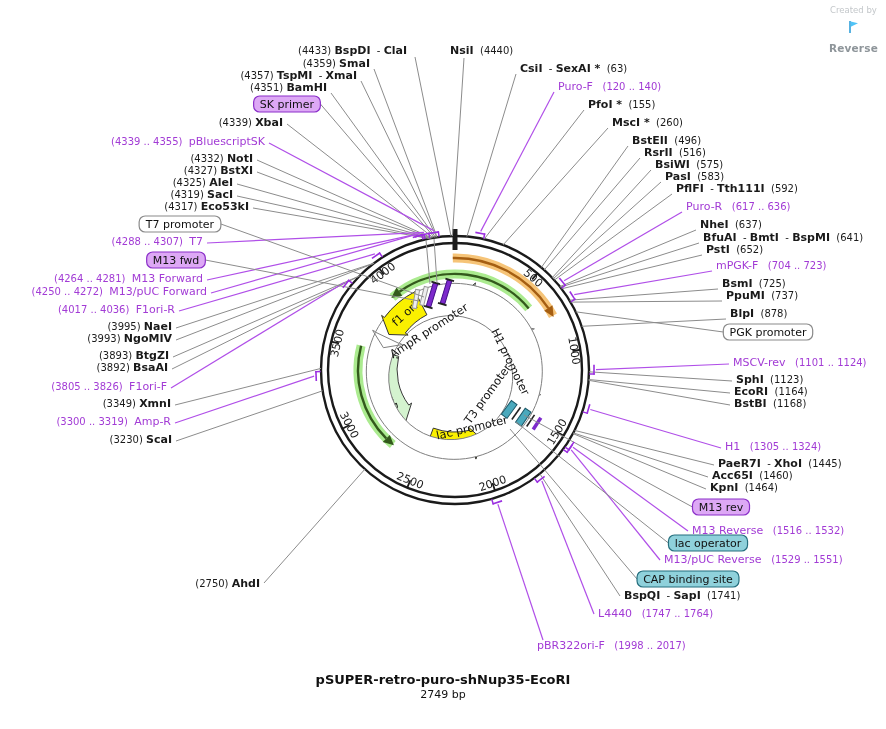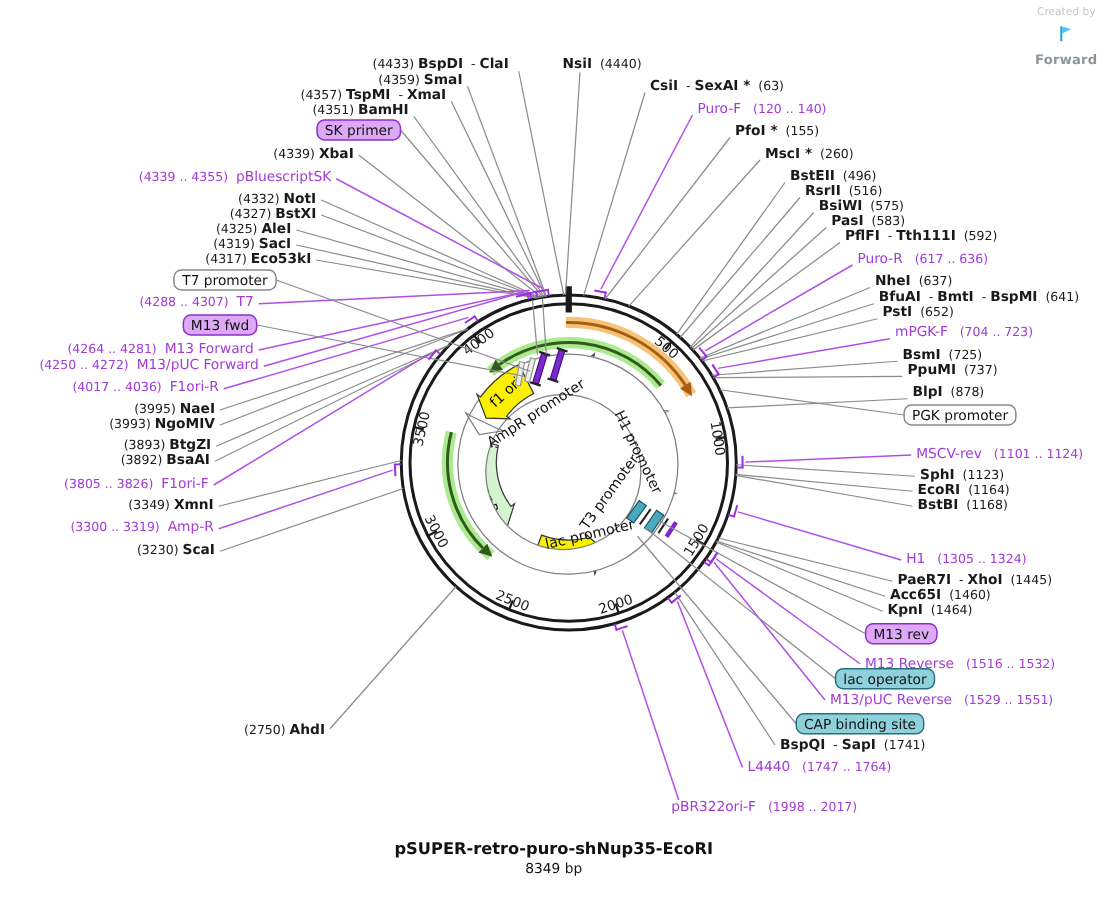--- a/index.html
+++ b/index.html
@@ -319,20 +319,20 @@
     </svg>
 
   <div id="credit">
     <span class="prefix">Created by</span>
     <span>
       <svg width="11" height="14" viewBox="0 0 11 14">
         <path d="M2 1 V13" stroke="#2e9fda" stroke-width="1.6"></path>
         <path d="M2.8 1.4 L10 3.2 L2.8 6.8 Z" fill="#4fc3f7"></path>
       </svg>
     </span>
-    <span class="brand">Forward</span>
+    <span class="brand">Reverse</span>
   </div>
 
   <div id="titleblock">
     <div class="t">pSUPER-retro-puro-shNup35-EcoRI</div>
-    <div class="s">8349 bp</div>
+    <div class="s">2749 bp</div>
   </div>
 </div>
 
 </body></html>

